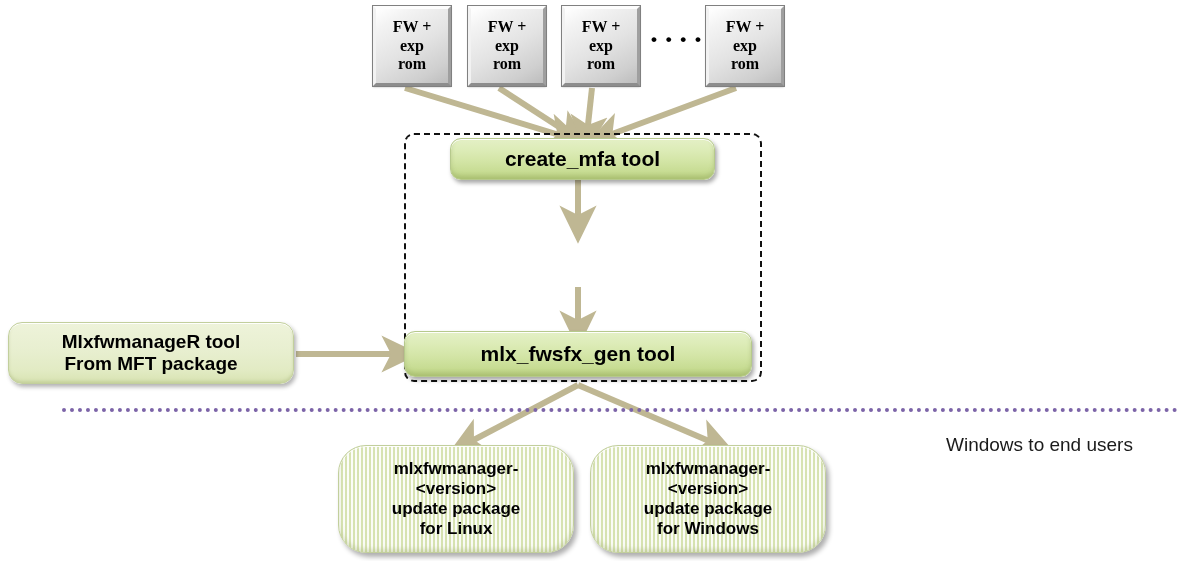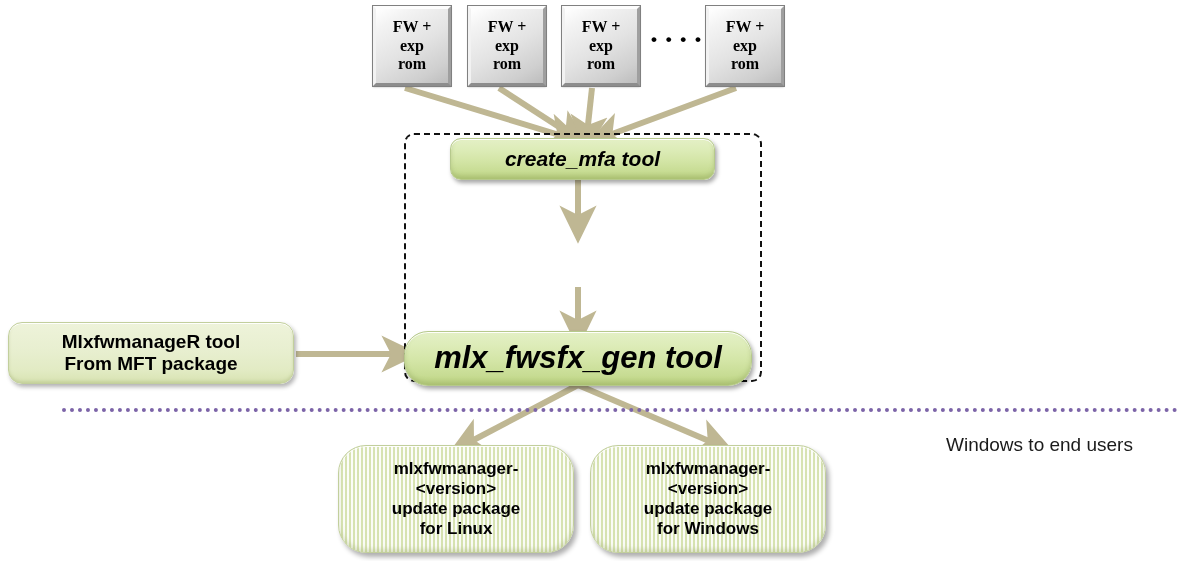--- a/index.html
+++ b/index.html
@@ -52,21 +52,20 @@
         #e4f0c6 0%,
         #ddecb8 26%,
         #d3e5a6 55%,
         #c7dc93 82%,
         #b9d07e 100%);
     border:1px solid #b6c98c;
     box-shadow:
       inset 0 1px 0 rgba(255,255,255,.95),
       inset 0 -3px 4px rgba(150,170,100,.45),
       2px 3px 4px rgba(0,0,0,.35);
-    font-style: italic;
   }
 
   
   .palegreen{
     border-radius:14px;
     background:linear-gradient(to bottom,#eef3da 0%,#e8efd0 45%,#e2ebc4 78%,#d8e3b2 100%);
     border:1px solid #c2cf9c;
     box-shadow:
       inset 0 1px 0 rgba(255,255,255,.95),
       inset 0 -2px 3px rgba(160,175,115,.35),
@@ -172,21 +171,21 @@
 rom</div>
 
   <div id="ellipsis" style="left:651px;top:30px;font-size:17px;">• • • •</div>
 
   <div class="node green" style="left:450px;top:138px;width:265px;height:42px;font-size:21px;">create_mfa tool</div>
 
 
   <div class="node palegreen" style="left:8px;top:322px;width:286px;height:62px;font-size:19px;">MlxfwmanageR tool
 From MFT package</div>
 
-  <div class="node green" style="left:404px;top:331px;width:348px;height:55px;font-size:31px;border-radius:24px;">mlx_fwsfx_gen tool</div>
+  <div class="node green" style="left:404px;top:331px;width:348px;height:46px;font-size:21px;">mlx_fwsfx_gen tool</div>
 
   <div id="release-divider" style="left:62px;top:408px;width:1116px;"></div>
 
   <div id="release-label" style="left:946px;top:434px;font-size:19px;">Windows to end users</div>
 
   <div class="node striped" style="left:338px;top:445px;width:236px;height:108px;font-size:17px;">mlxfwmanager-
 &lt;version&gt;
 update package
 for Linux</div>
 

